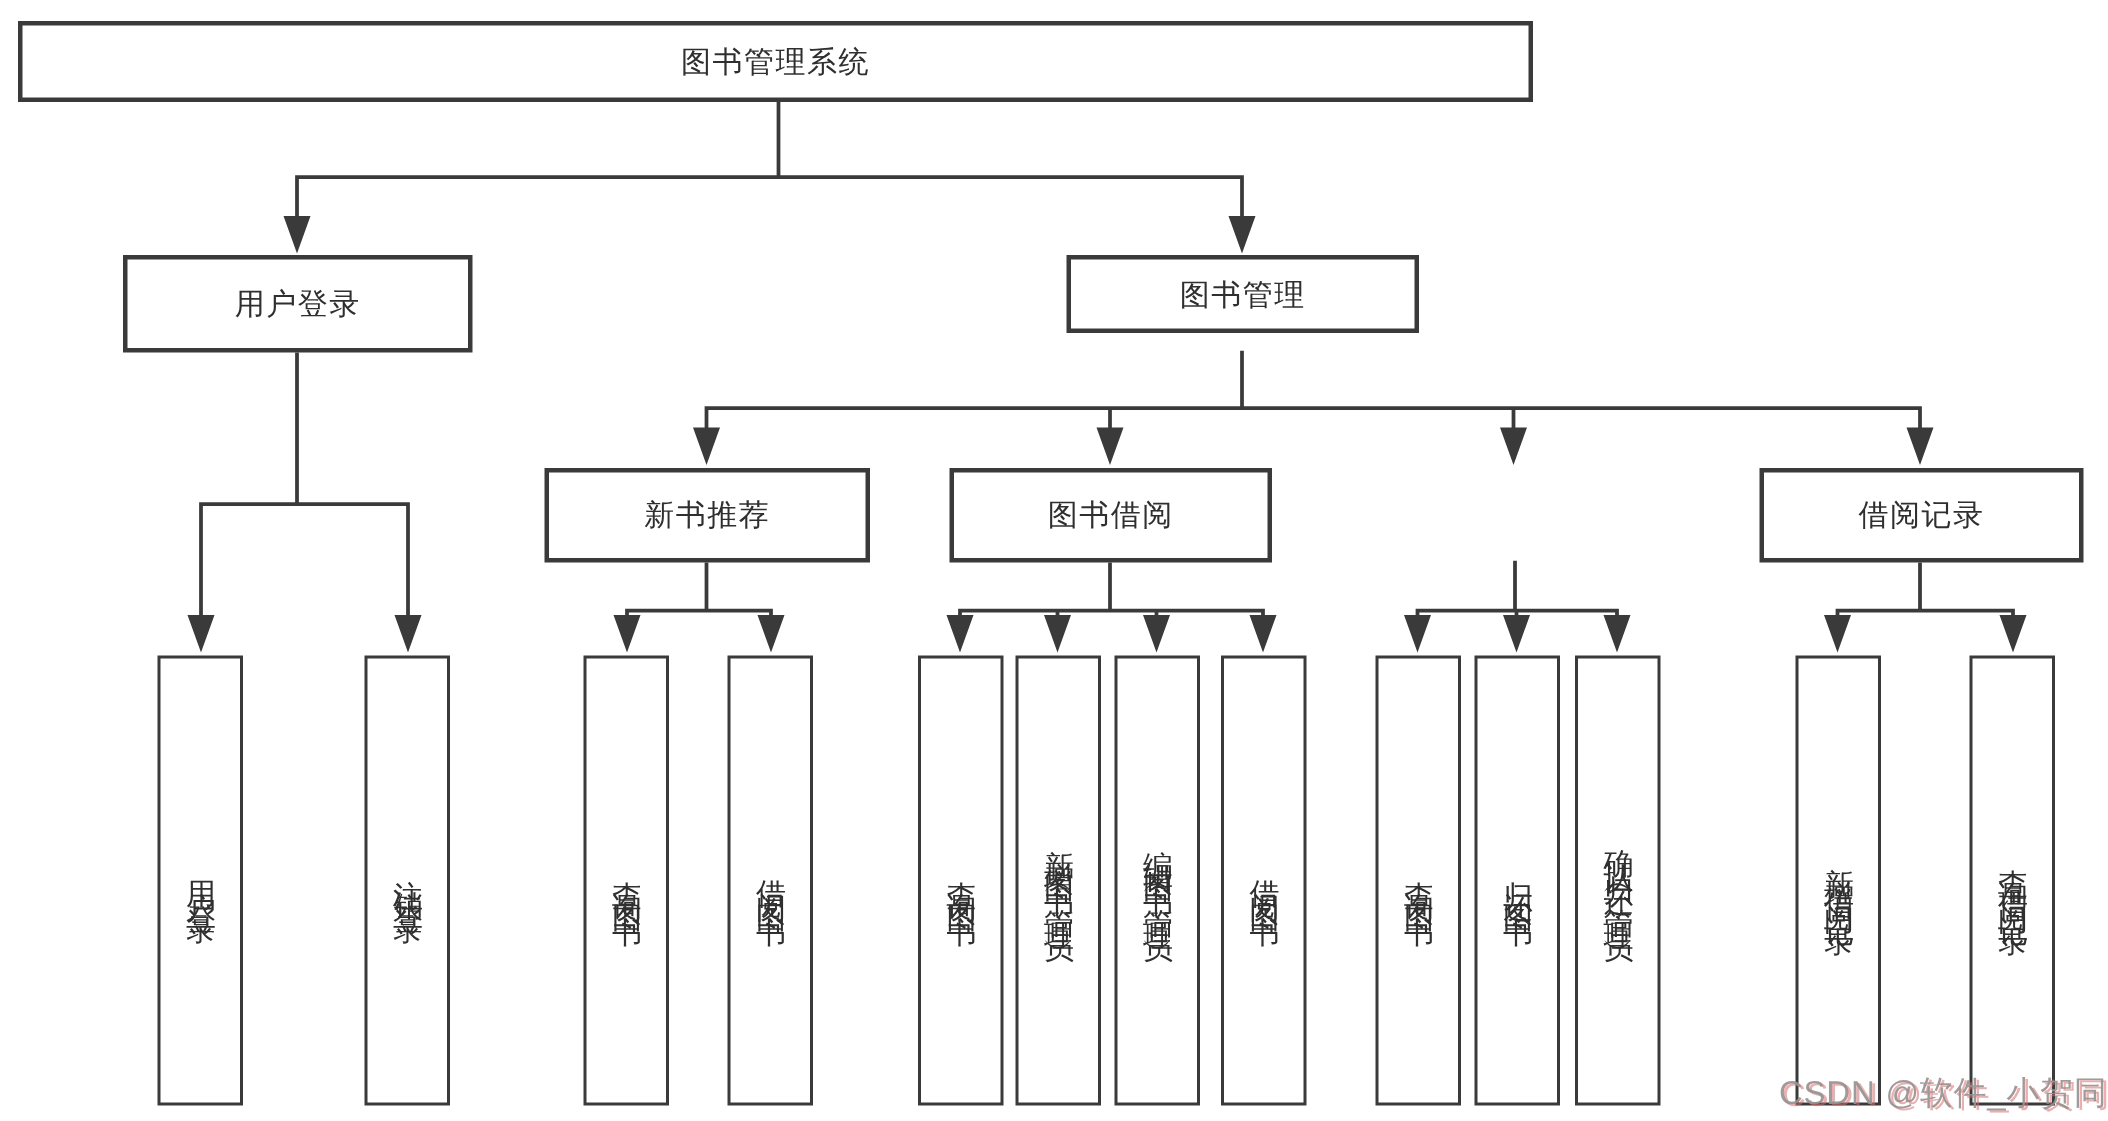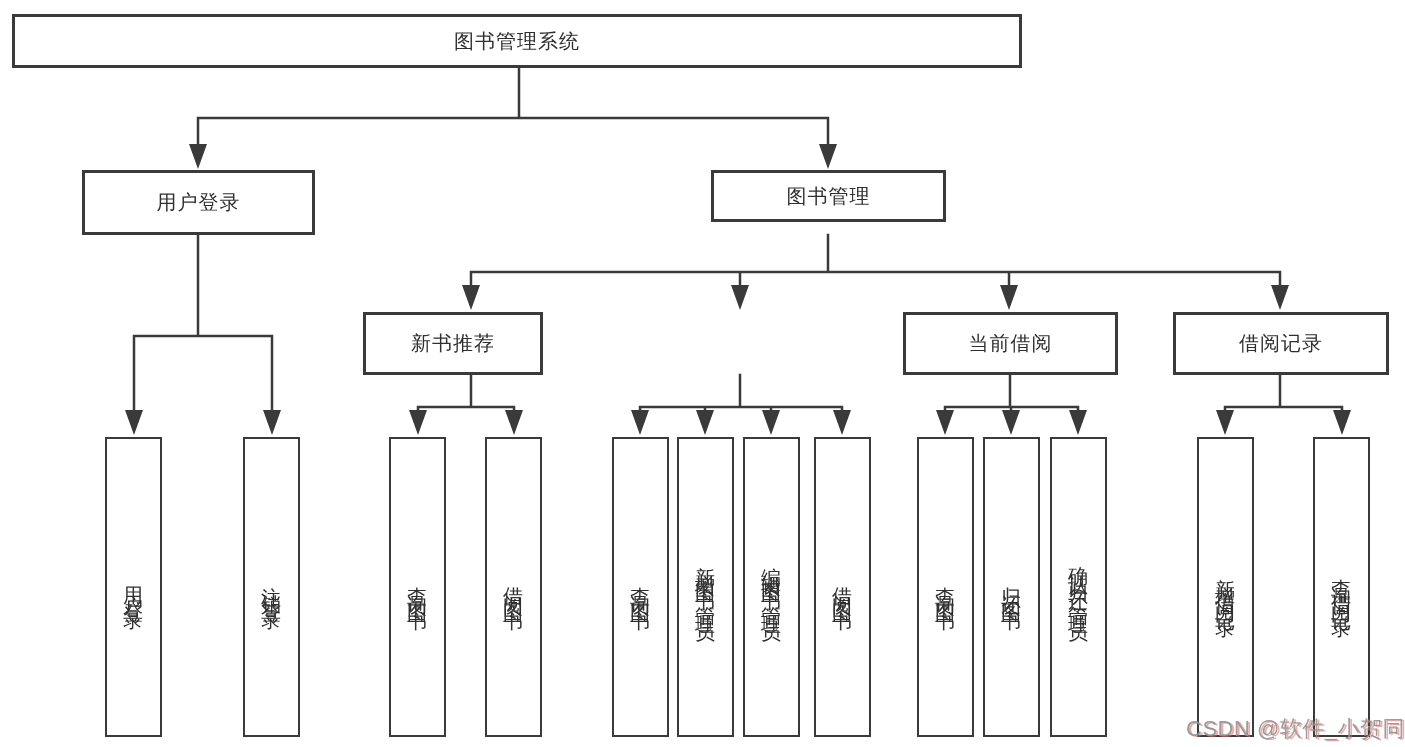--- a/index.html
+++ b/index.html
@@ -74,25 +74,25 @@
     <span>图书管理系统</span>
   </div>
 
   <div class="node" style="left:82px;top:170px;width:233px;height:65px;">
     <span>用户登录</span>
   </div>
   <div class="node" style="left:711px;top:170px;width:235px;height:52px;">
     <span>图书管理</span>
   </div>
 
-  <div class="node" style="left:363px;top:312px;width:180px;height:63px;">
+  <div class="node" style="left:363px;top:312px;width:217px;height:63px;">
     <span>新书推荐</span>
   </div>
-  <div class="node" style="left:903px;top:312px;width:215px;height:63px;">
-    <span>当前借阅</span>
+  <div class="node" style="left:633px;top:312px;width:215px;height:63px;">
+    <span>图书借阅</span>
   </div>
   <div class="node" style="left:1173px;top:312px;width:216px;height:63px;">
     <span>借阅记录</span>
   </div>
 
   <div class="node leaf" style="left:105px;top:437px;width:57px;height:300px;">
     <span class="vtext">用户登录</span>
   </div>
   <div class="node leaf" style="left:243px;top:437px;width:57px;height:300px;">
     <span class="vtext">注销登录</span>

